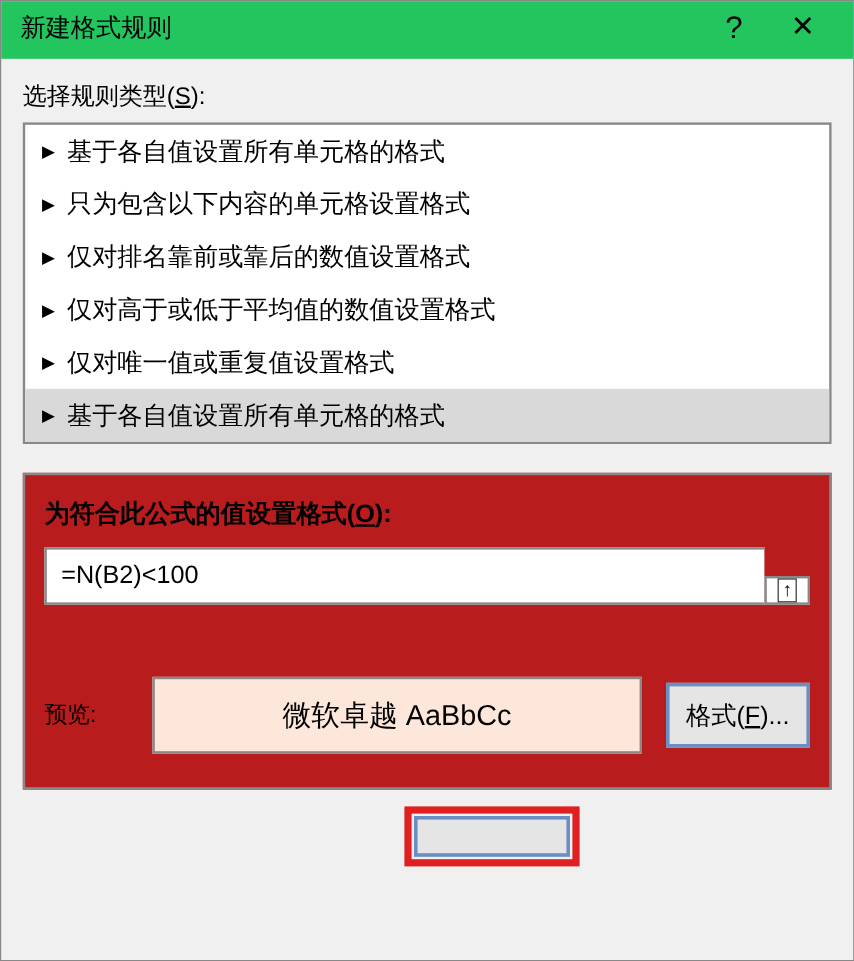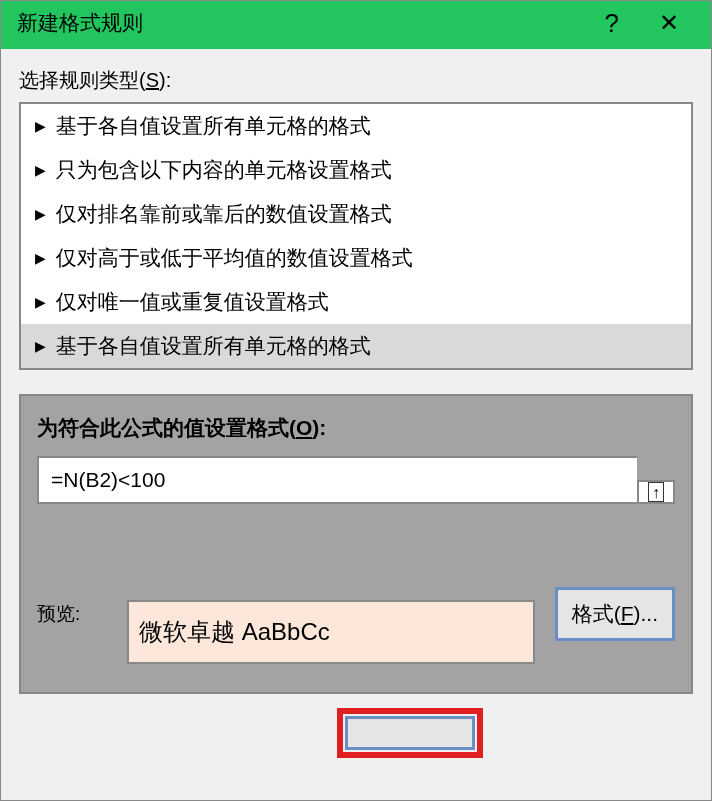--- a/index.html
+++ b/index.html
@@ -70,21 +70,21 @@
     }
     .rule-item.selected {
       background: #d9d9d9;
     }
     .tri {
       font-size: 14px;
       line-height: 1;
     }
     .edit-box {
       border: 2px solid #888;
-      background: #a3a3a3;
+      background: #b91c1c;
       padding: 18px 16px 28px 16px;
       display: flex;
       flex-direction: column;
     }
     .edit-label {
       font-size: 21px;
       font-weight: bold;
       margin-bottom: 14px;
     }
     .formula-row {
@@ -125,23 +125,22 @@
     .preview-label {
       font-size: 19px;
       font-weight: normal;
       width: 70px;
     }
     .preview-box {
       flex: 1;
       border: 2px solid #888;
       background: #fce7da;
       padding: 14px 10px;
-      text-align: left;
+      text-align: center;
       font-size: 24px;
-      margin-top: 36px;
     }
     .format-btn {
       border: 3px solid #6a8fc5;
       background: #e5e5e5;
       padding: 10px 14px;
       font-size: 21px;
       cursor: pointer;
     }
     .bottom-bar {
       margin-top: 14px;

